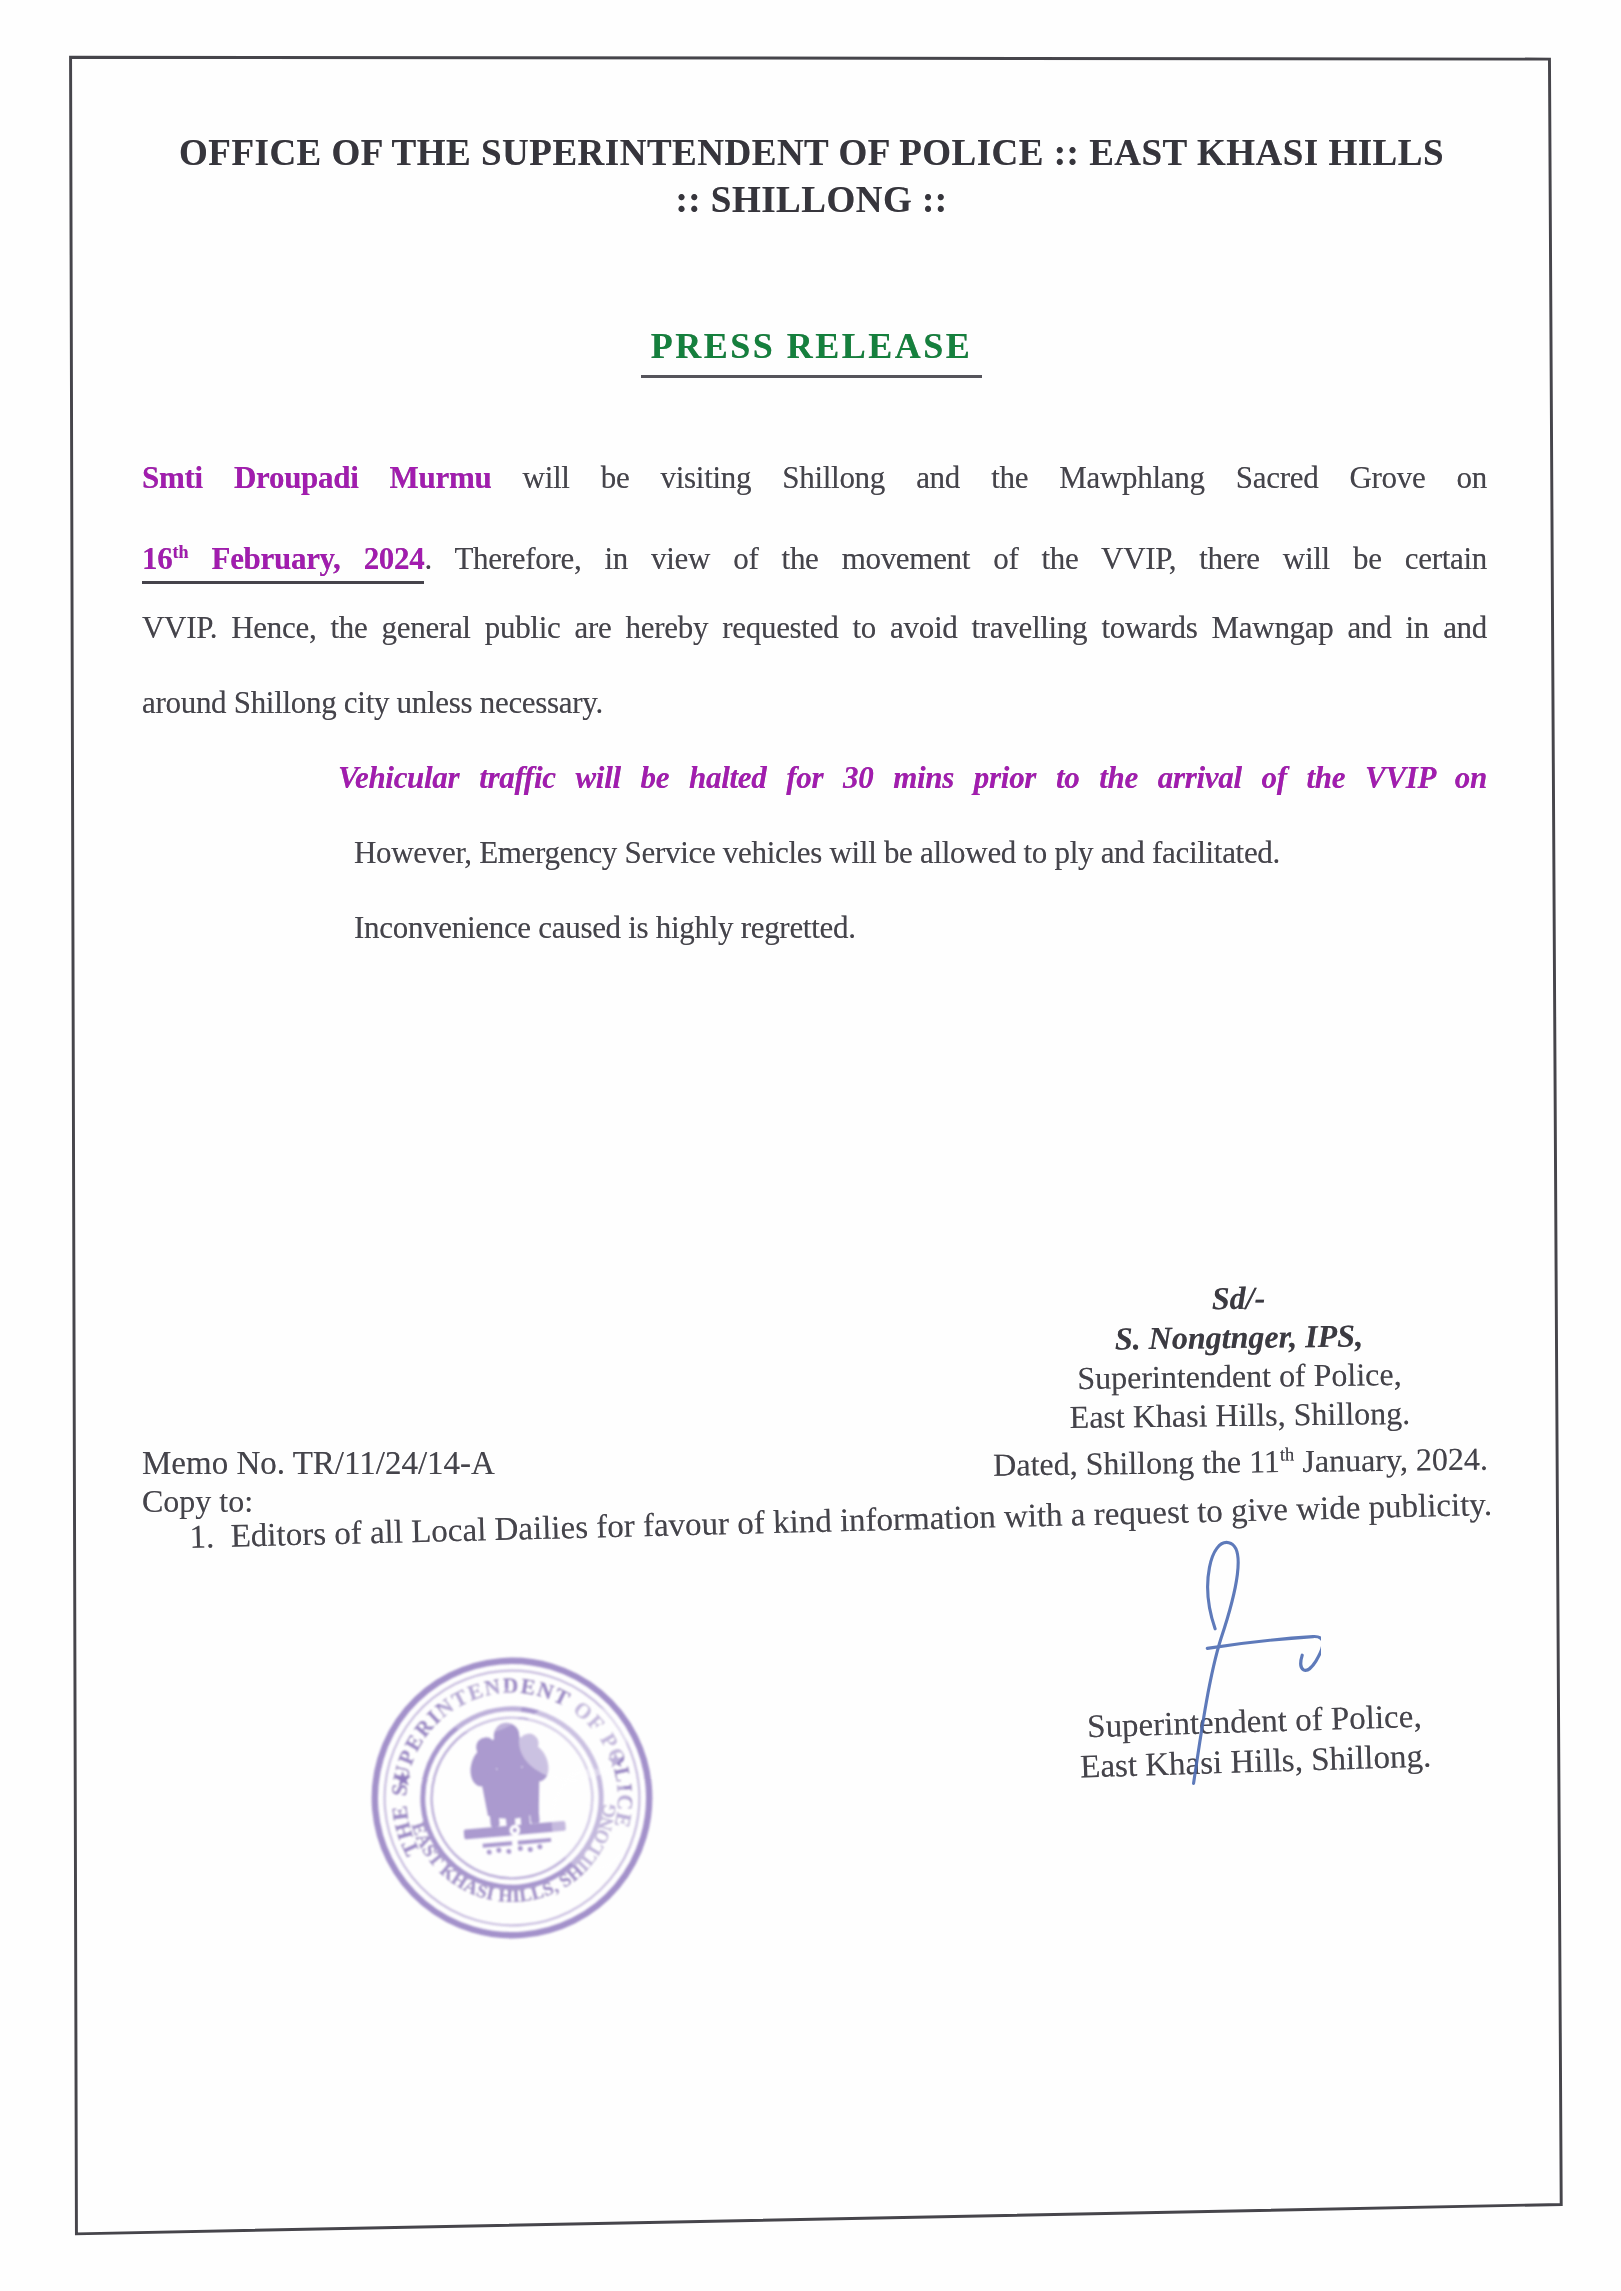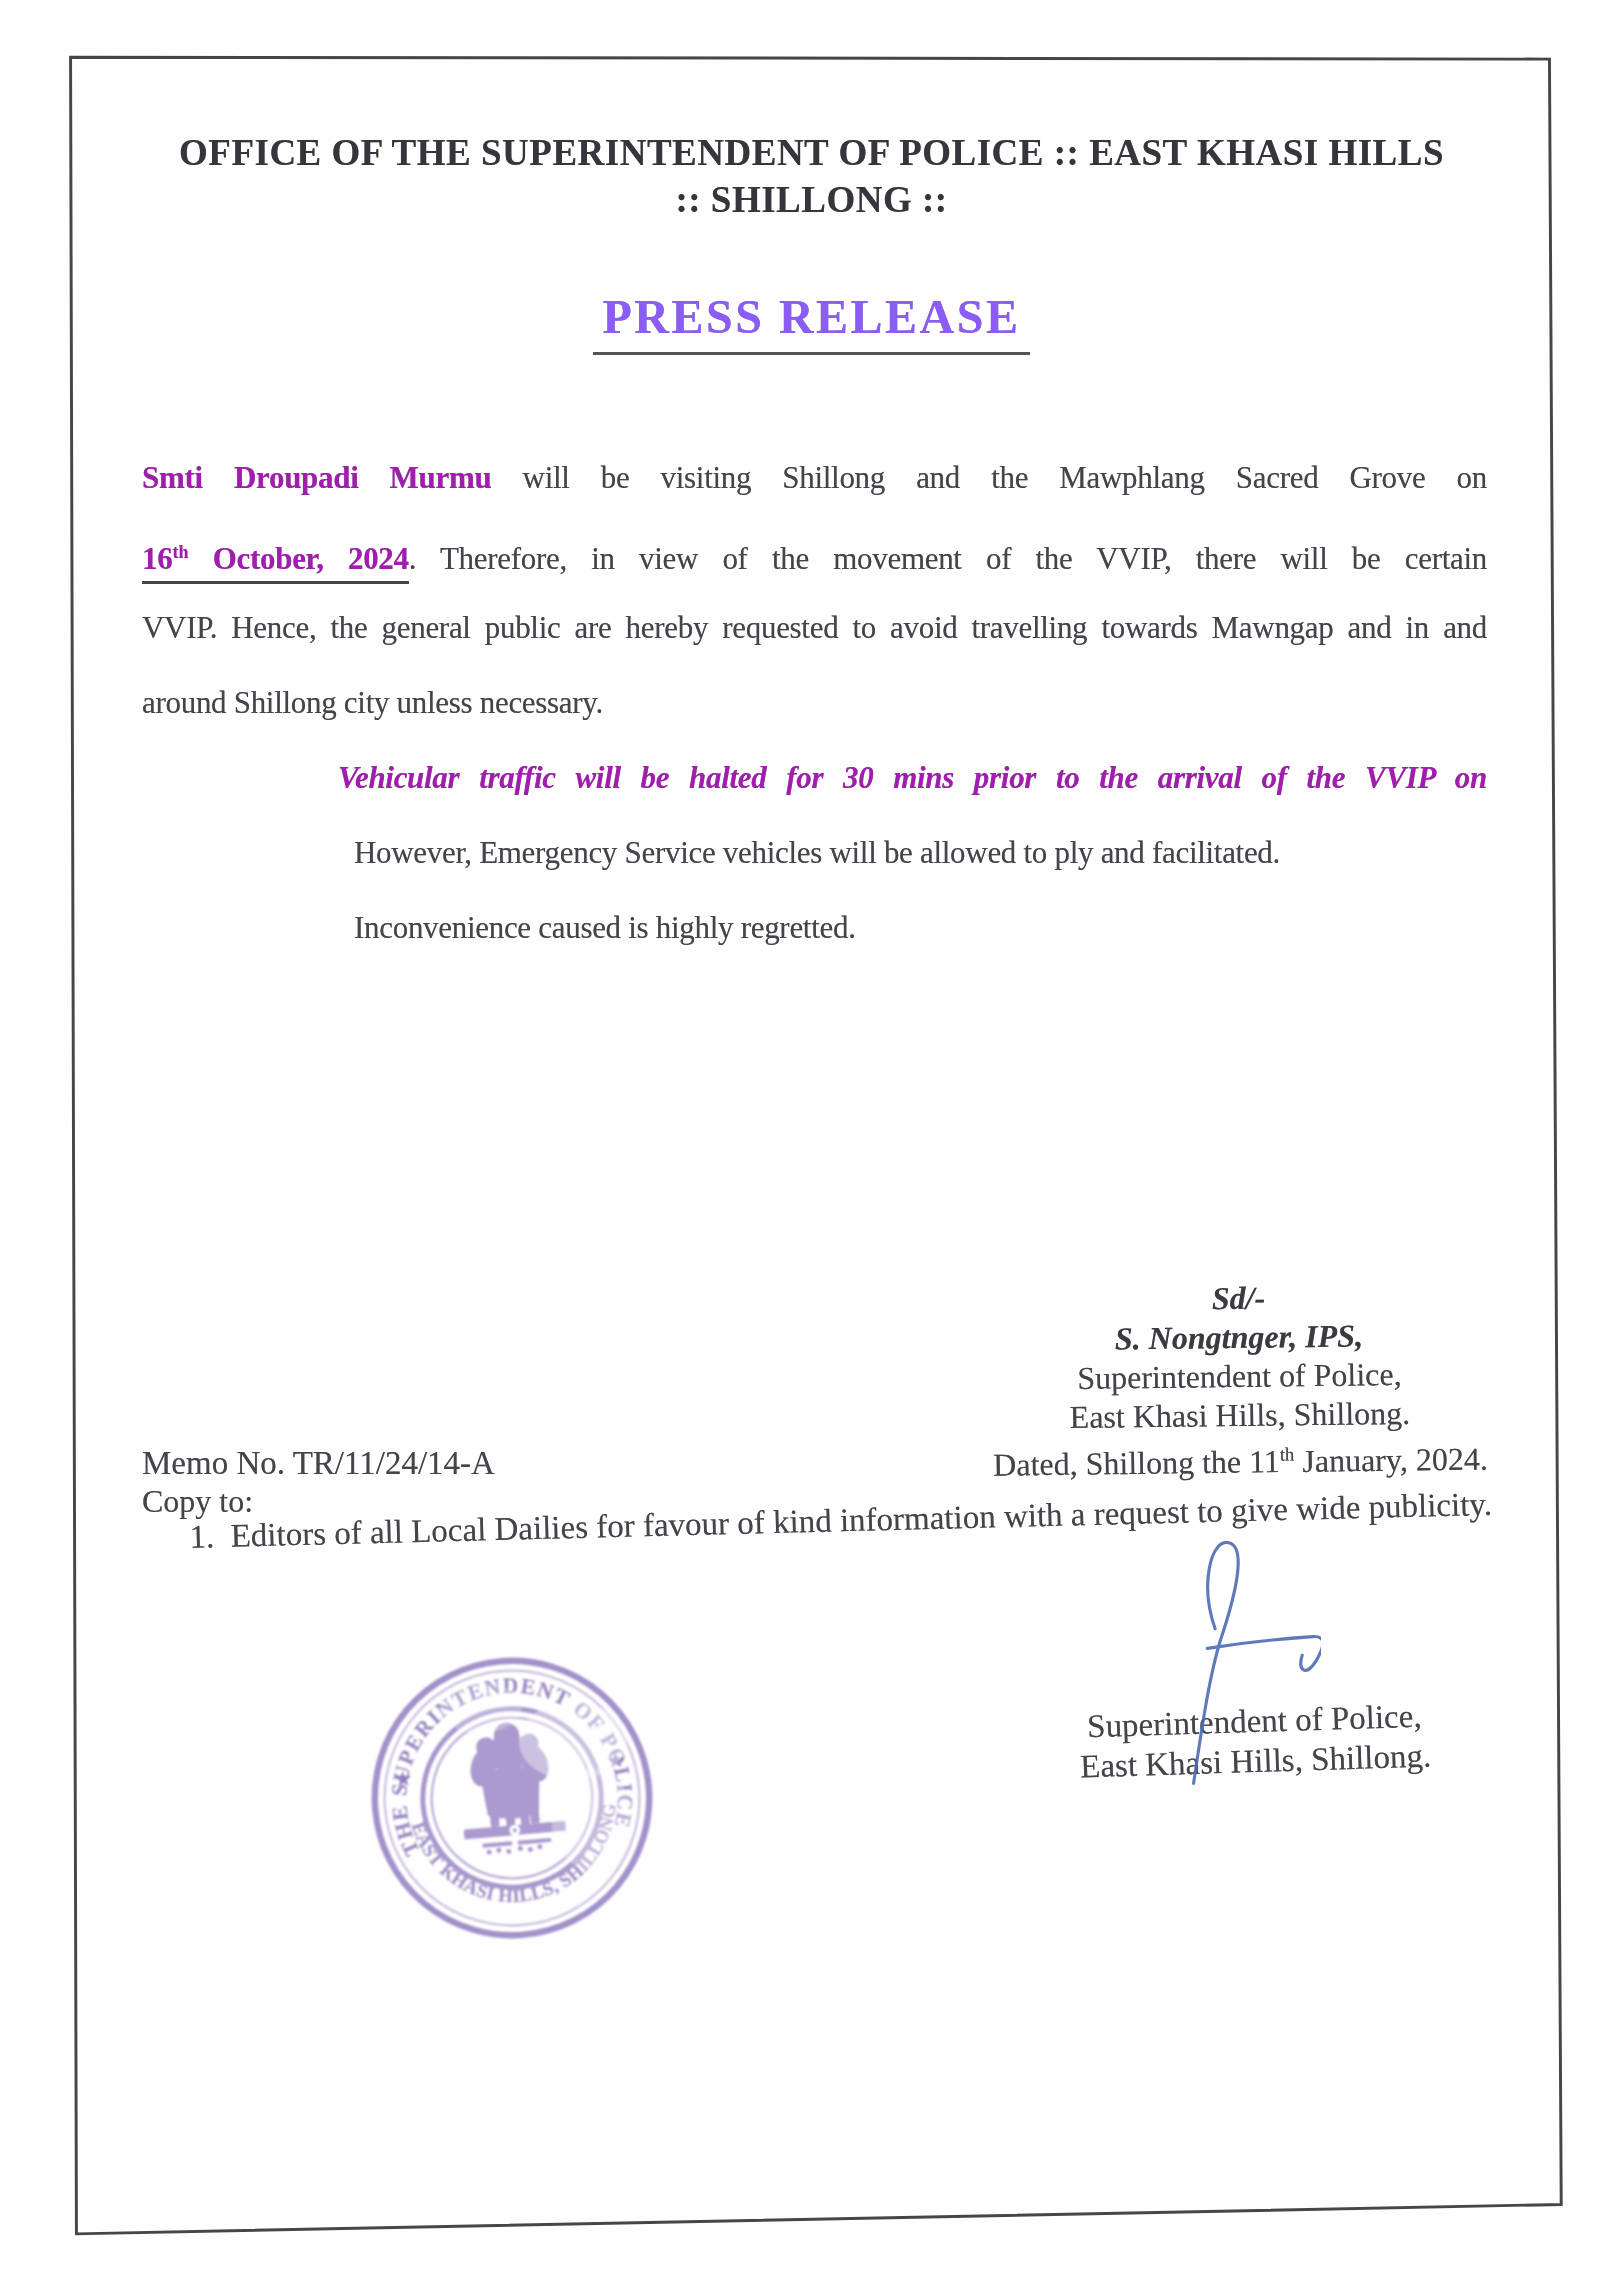--- a/index.html
+++ b/index.html
@@ -9,22 +9,22 @@
     text-shadow:0 0 0.5px rgba(64,62,70,.55);
   }
   .frame-svg{position:absolute;left:0;top:0;width:1621px;height:2292px;}
 
   .header{
     position:absolute;top:129px;left:71px;width:1481px;text-align:center;
     font-weight:bold;font-size:37px;line-height:47px;color:#36353c;letter-spacing:0.5px;
   }
   .title-row{position:absolute;top:289px;left:71px;width:1481px;text-align:center;}
   .press-title{
-    display:inline-block;font-size:48px;font-weight:bold;letter-spacing:2.5px;color:#8b5cf6;
-    border-bottom:3.9px solid #55545b;padding:0 9.8px 7.8px 9.8px;
+    display:inline-block;font-size:36px;font-weight:bold;letter-spacing:2.5px;color:#15803d;
+    border-bottom:3.9px solid #55545b;padding:0 9.8px 7.8px 9.8px;margin-top:36px;
   }
 
   .bodytext{
     position:absolute;left:142px;top:440px;width:1345px;
     font-size:31px;letter-spacing:-0.3px;line-height:75px;color:#45444b;
   }
   .ln{height:75px;white-space:normal;}
   .just{text-align:justify;text-align-last:justify;}
   .ind{padding-left:212px;}
   .ind7{padding-left:196px;font-style:italic;}
@@ -68,21 +68,21 @@
     <div>OFFICE OF THE SUPERINTENDENT OF POLICE :: EAST KHASI HILLS</div>
     <div>:: SHILLONG ::</div>
   </div>
 
   <div class="title-row">
     <span class="press-title">PRESS RELEASE</span>
   </div>
 
   <div class="bodytext">
     <div class="ln just"><b>Smti Droupadi Murmu</b><span> will be visiting Shillong and the Mawphlang Sacred Grove on</span></div>
-    <div class="ln just"><b class="u"><span>16</span><sup>th</sup><span> October, 2024</span></b><span>. Therefore, in view of the movement of the VVIP, there will be certain</span></div>
+    <div class="ln just"><b class="u"><span>16</span><sup>th</sup><span> February, 2024</span></b><span>. Therefore, in view of the movement of the VVIP, there will be certain</span></div>
     <div class="ln just">VVIP. Hence, the general public are hereby requested to avoid travelling towards Mawngap and in and</div>
     <div class="ln">around Shillong city unless necessary.</div>
     <div class="ln just ind7"><b>Vehicular traffic will be halted for 30 mins prior to the arrival of the VVIP on</b></div>
     <div class="ln ind">However, Emergency Service vehicles will be allowed to ply and facilitated.</div>
     <div class="ln ind">Inconvenience caused is highly regretted.</div>
   </div>
 
   <div class="sigblock">
     <div class="sd-line">Sd/-</div>
     <div class="sig-name">S. Nongtnger, IPS,</div>

